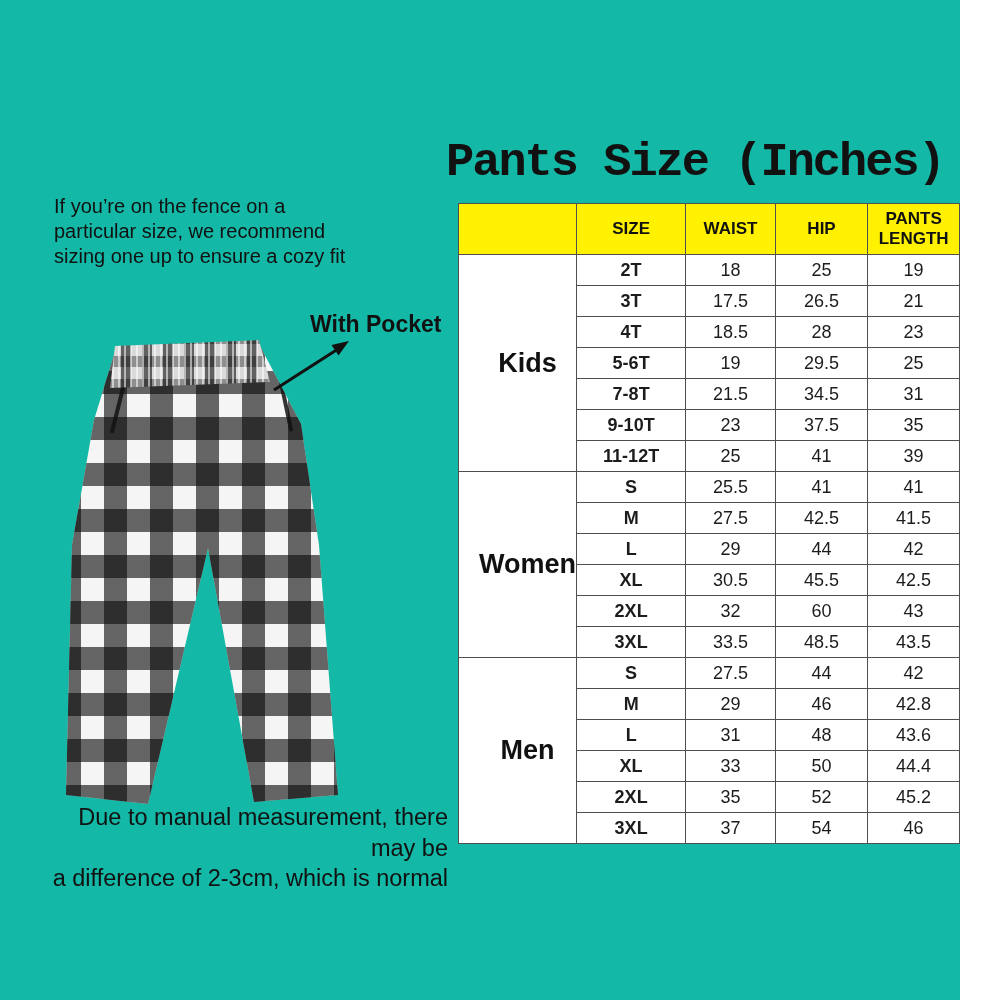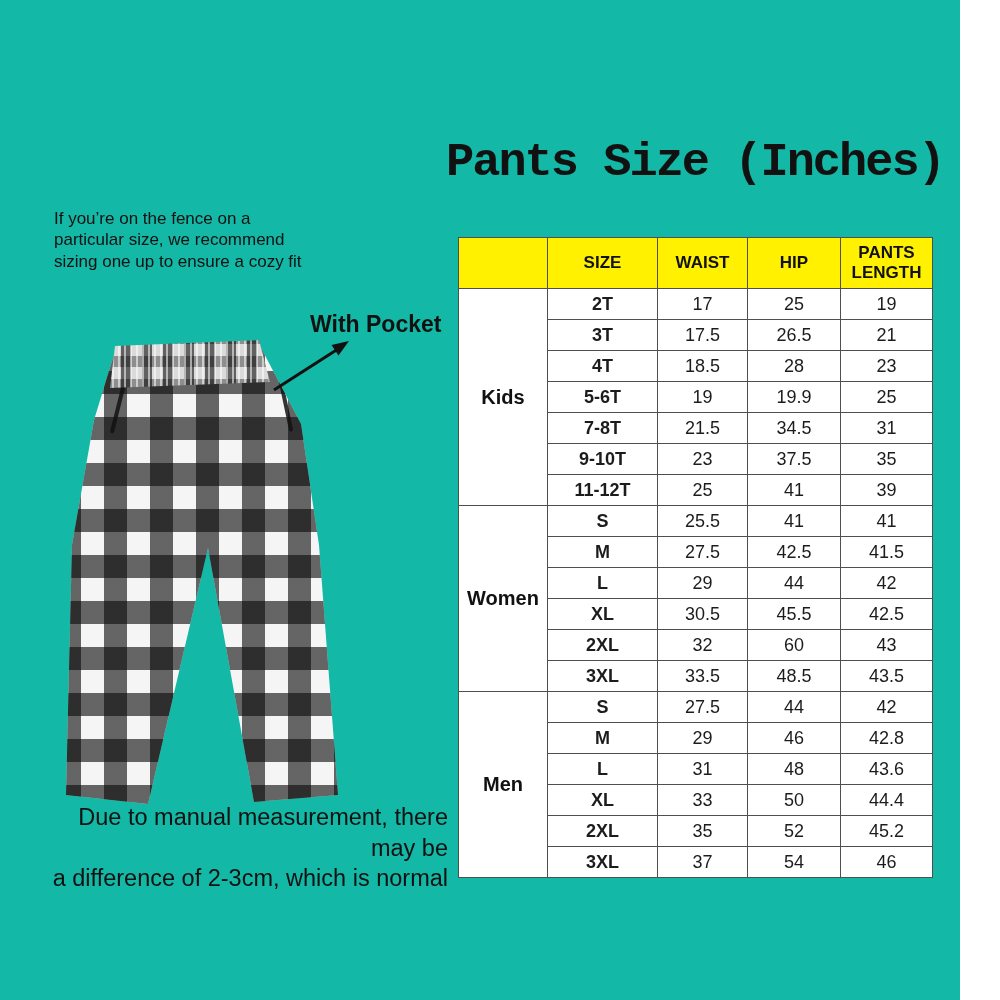--- a/index.html
+++ b/index.html
@@ -11,22 +11,22 @@
   
   .title {
     position:absolute; left:446px; top:136px; width:494px;
     text-align:center; white-space:nowrap;
     font-family:"Liberation Mono", monospace; font-weight:bold;
     font-size:47px; letter-spacing:-2px; color:#111;
   }
 
   
   .intro-note {
-    position:absolute; left:54px; top:208px; width:410px;
-    font-size:17px; line-height:1.25; white-space:pre-line; color:#111;
+    position:absolute; left:54px; top:194px; width:410px;
+    font-size:20px; line-height:1.25; white-space:pre-line; color:#111;
   }
 
   
   .bottom-note {
     position:absolute; left:28px; top:802px; width:420px;
     font-size:23.5px; line-height:1.3; text-align:right;
     white-space:pre-line; color:#111;
   }
 
   
@@ -61,35 +61,35 @@
   .pocket-slit {
     position:absolute; width:4px; height:52px;
     background:rgba(18,18,18,0.85); border-radius:2px;
   }
   .pocket-slit.left  { left:58px;  top:44px; transform:rotate(14deg); }
   .pocket-slit.right { left:226px; top:42px; transform:rotate(-12deg); }
 
   
   .size-table {
     position:absolute; left:458px; top:203px;
-    border-collapse:collapse; table-layout:fixed;margin-top:34px;
+    border-collapse:collapse; table-layout:fixed;
   }
   .size-table th, .size-table td {
     border:1px solid #4f4f4f; text-align:center; vertical-align:middle;
     padding:0; overflow:hidden;
   }
   .size-table thead th {
     background: var(--header-yellow, #fff100);
     height:50px; font-size:17px; font-weight:bold; line-height:1.2; color:#111;
   }
   .size-table tbody tr { height:31px; }
   .size-table td { font-size:18px; color:#1c1c1c; background:#fff; }
   .size-table td.size-cell { font-weight:bold; }
   .size-table th.group-cell {
-    font-size:20px; font-weight:bold; background:#fff; color:#111;
+    font-size:27px; font-weight:bold; background:#fff; color:#111;padding-left:20px;
   }
 </style>
 </head>
 <body>
 
 <div class="canvas">
 
   <div class="title">Pants Size (Inches)</div>
 
   <div class="intro-note">If you’re on the fence on a
@@ -124,40 +124,40 @@
         <th>SIZE</th>
         <th>WAIST</th>
         <th>HIP</th>
         <th>PANTS LENGTH</th>
       </tr>
     </thead>
     <tbody>
         <tr>
           <th rowspan="7" class="group-cell">Kids</th>
           <td class="size-cell">2T</td>
-          <td class="value-cell">17</td>
+          <td class="value-cell">18</td>
           <td class="value-cell">25</td>
           <td class="value-cell">19</td>
         </tr>
         <tr>
           <td class="size-cell">3T</td>
           <td class="value-cell">17.5</td>
           <td class="value-cell">26.5</td>
           <td class="value-cell">21</td>
         </tr>
         <tr>
           <td class="size-cell">4T</td>
           <td class="value-cell">18.5</td>
           <td class="value-cell">28</td>
           <td class="value-cell">23</td>
         </tr>
         <tr>
           <td class="size-cell">5-6T</td>
           <td class="value-cell">19</td>
-          <td class="value-cell">19.9</td>
+          <td class="value-cell">29.5</td>
           <td class="value-cell">25</td>
         </tr>
         <tr>
           <td class="size-cell">7-8T</td>
           <td class="value-cell">21.5</td>
           <td class="value-cell">34.5</td>
           <td class="value-cell">31</td>
         </tr>
         <tr>
           <td class="size-cell">9-10T</td>

